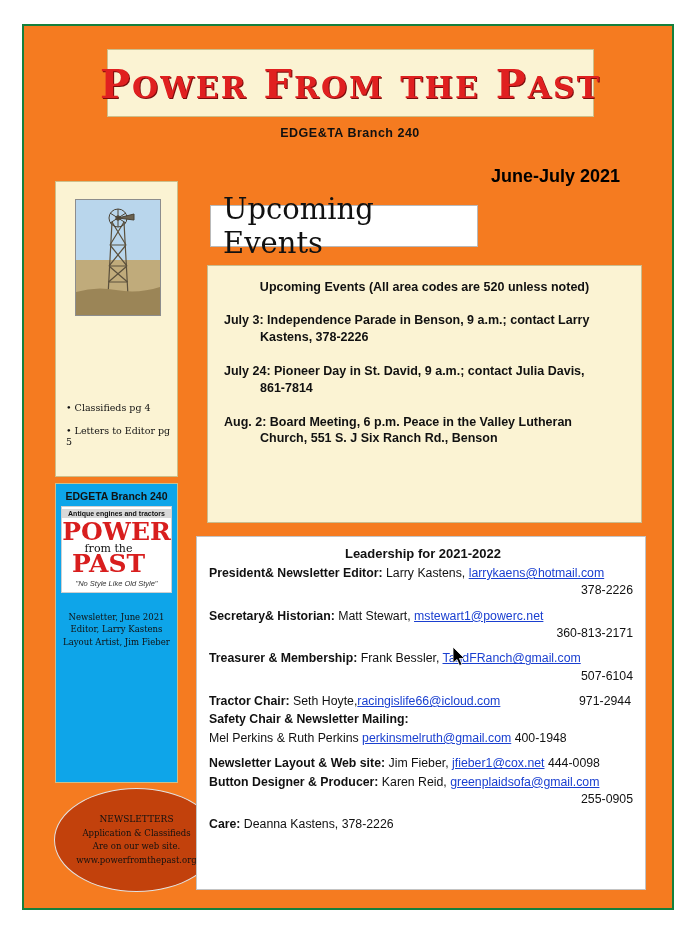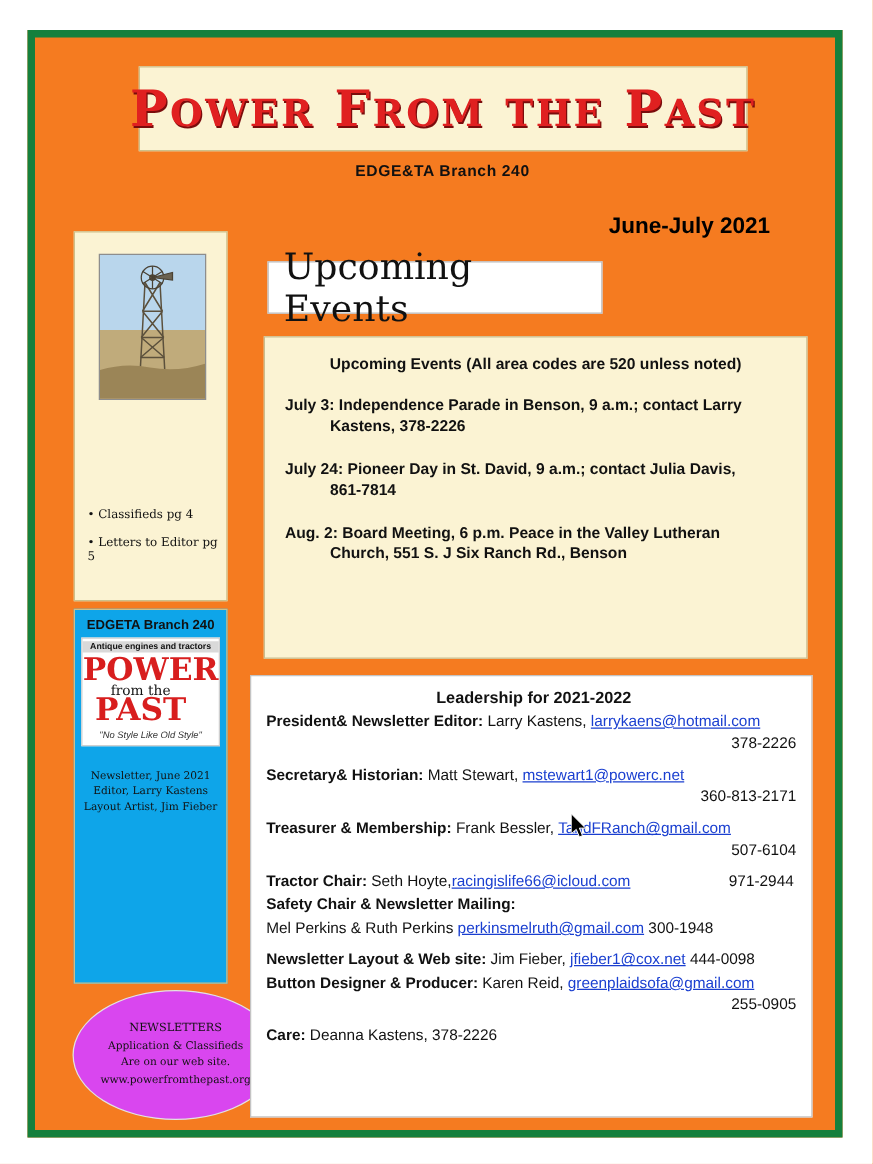--- a/index.html
+++ b/index.html
@@ -14,21 +14,21 @@
     position: relative;
     overflow: hidden;
   }
   .page {
     position: absolute;
     left: 22px;
     top: 24px;
     width: 652px;
     height: 886px;
     background: #F57B20;
-    border: 6px solid #15803d;
+    border: 2px solid #15803d;
     box-sizing: border-box;
   }
   
   .masthead {
     position: absolute;
     left: 83px;
     top: 23px;
     width: 487px;
     height: 68px;
     background: #FBF3D3;
@@ -224,21 +224,21 @@
     line-height: 1.5;
     font-family: "DejaVu Serif", serif;
   }
   
   .oval {
     position: absolute;
     left: 30px;
     top: 762px;
     width: 163px;
     height: 102px;
-    background: #d946ef;
+    background: #c2410c;
     border-radius: 50%;
     border: 1px solid #e2e2e2;
     display: flex;
     flex-direction: column;
     align-items: center;
     justify-content: center;
   }
   .oval div {
     font-size: 8.5px;
     color: #111;
@@ -409,21 +409,21 @@
 
 
     <div class="lead-row">
       <span class="lbl">Tractor Chair:</span><span>  Seth Hoyte,</span><a class="mail" href="#">racingislife66@icloud.com</a><span class="phone">971-2944</span>
     </div>
 
     <div class="lead-row">
       <span class="lbl">Safety Chair &amp; Newsletter Mailing:</span>
     </div>
     <div class="lead-row">
-      <span>Mel Perkins &amp; Ruth Perkins </span><a class="mail" href="#">perkinsmelruth@gmail.com</a><span> 300-1948</span>
+      <span>Mel Perkins &amp; Ruth Perkins </span><a class="mail" href="#">perkinsmelruth@gmail.com</a><span> 400-1948</span>
     </div>
 
     <div class="gap-sm"></div>
 
     <div class="lead-row">
       <span class="lbl">Newsletter Layout &amp; Web site:</span><span> Jim Fieber, </span><a class="mail" href="#">jfieber1@cox.net</a><span> 444-0098</span>
     </div>
 
     <div class="lead-row">
       <span class="lbl">Button Designer &amp; Producer:</span><span>  Karen Reid, </span><a class="mail" href="#">greenplaidsofa@gmail.com</a>

